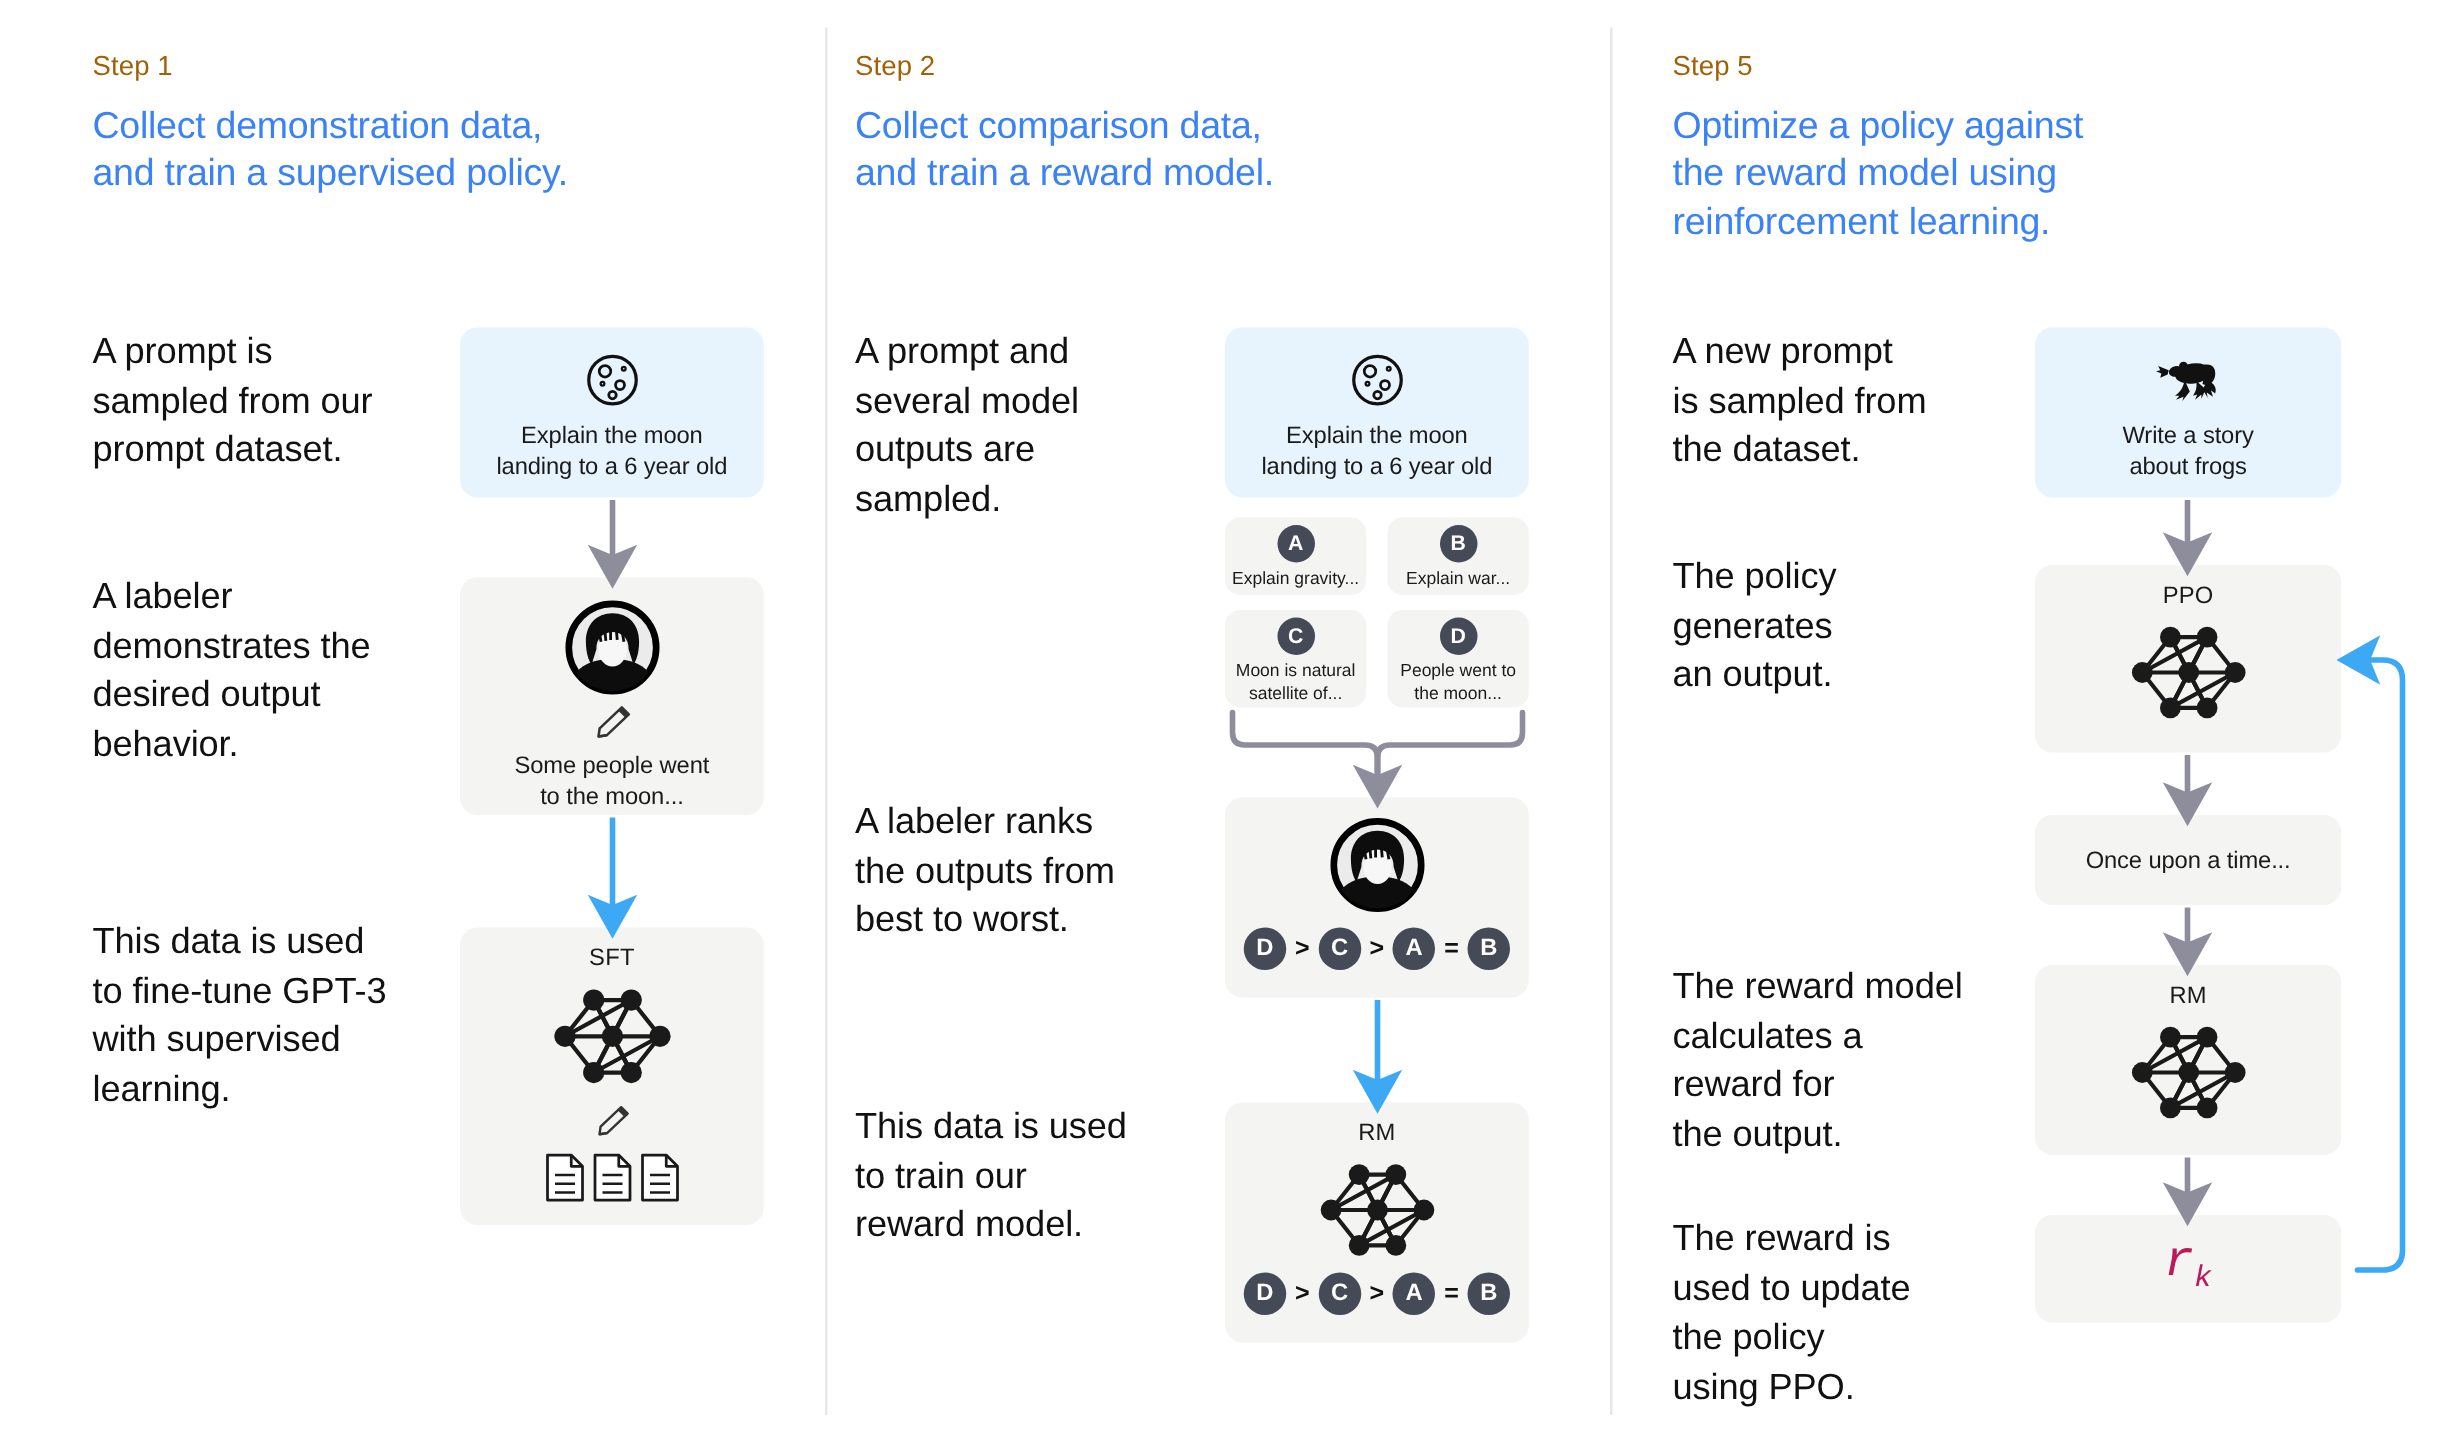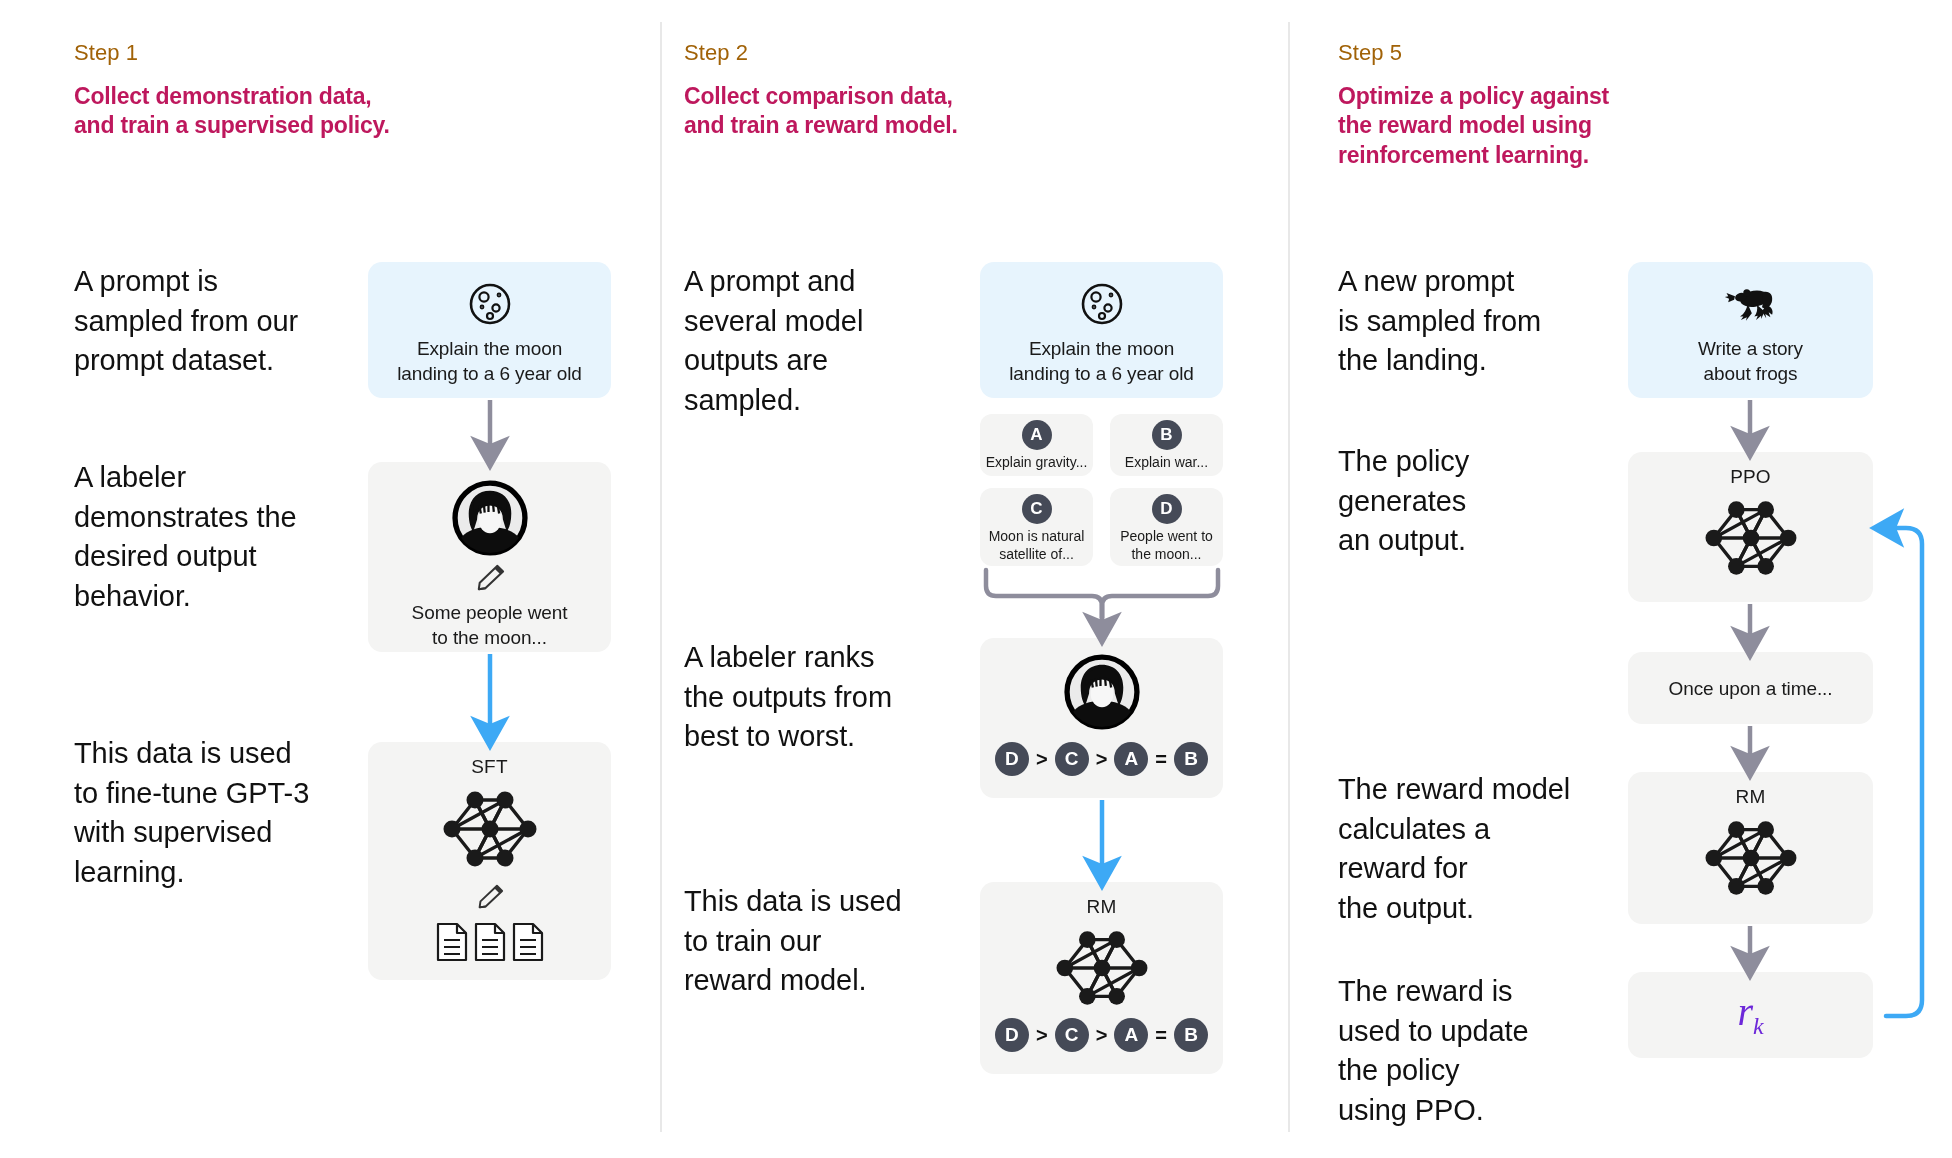--- a/index.html
+++ b/index.html
@@ -21,21 +21,21 @@
   
   .col{position:absolute;top:0;height:1158px;}
   #col1{left:0;width:660px;}
   #col2{left:632px;width:628px;}
   #col3{left:1288px;width:664px;}
 
   .step-label{
     position:absolute;font-size:22px;font-weight:400;color:#a16207;letter-spacing:0.1px;
   }
   .step-title{
-    position:absolute;font-size:23px;font-weight:700;color:#be185d;line-height:1.28;
+    position:absolute;font-size:30px;font-weight:400;color:#3b82f6;line-height:1.28;
     letter-spacing:-0.2px;white-space:pre-line;
   }
   .body-text{
     position:absolute;font-size:29px;font-weight:400;color:#111;line-height:1.37;
     white-space:pre-line;letter-spacing:-0.1px;
   }
 
   
   .card{position:absolute;border-radius:14px;box-sizing:border-box;}
   .card.blue{background:#e7f4fd;}
@@ -68,22 +68,22 @@
     font-size:19px;font-weight:700;display:flex;align-items:center;justify-content:center;
   }
   .rankrow .op{font-size:20px;font-weight:700;color:#111;}
 
   
   .avatar{position:absolute;left:50%;transform:translateX(-50%);}
 
   
   .rk{
     position:absolute;left:0;right:0;text-align:center;
-    font-family:Liberation Serif, serif;font-style:italic;
-    font-size:40px;color:#6d28d9;
+    font-family:Liberation Mono, monospace;font-style:italic;
+    font-size:40px;color:#be185d;
   }
   .rk sub{font-size:24px;}
 
   svg{display:block;overflow:visible;}
   .arrows{position:absolute;inset:0;pointer-events:none;}
 </style>
 </head>
 <body>
 
 <div class="canvas">
@@ -336,21 +336,21 @@
   </div>
 
   <div class="col" id="col3">
     <div class="step-label" style="left:50px;top:40px;">Step 5</div>
     <div class="step-title" style="left:50px;top:82px;width:580px;">Optimize a policy against
 the reward model using
 reinforcement learning.</div>
 
     <div class="body-text" style="left:50px;top:262px;width:280px;">A new prompt
 is sampled from
-the landing.</div>
+the dataset.</div>
     <div class="body-text" style="left:50px;top:442px;width:280px;">The policy
 generates
 an output.</div>
     <div class="body-text" style="left:50px;top:770px;width:290px;">The reward model
 calculates a
 reward for
 the output.</div>
     <div class="body-text" style="left:50px;top:972px;width:280px;">The reward is
 used to update
 the policy

